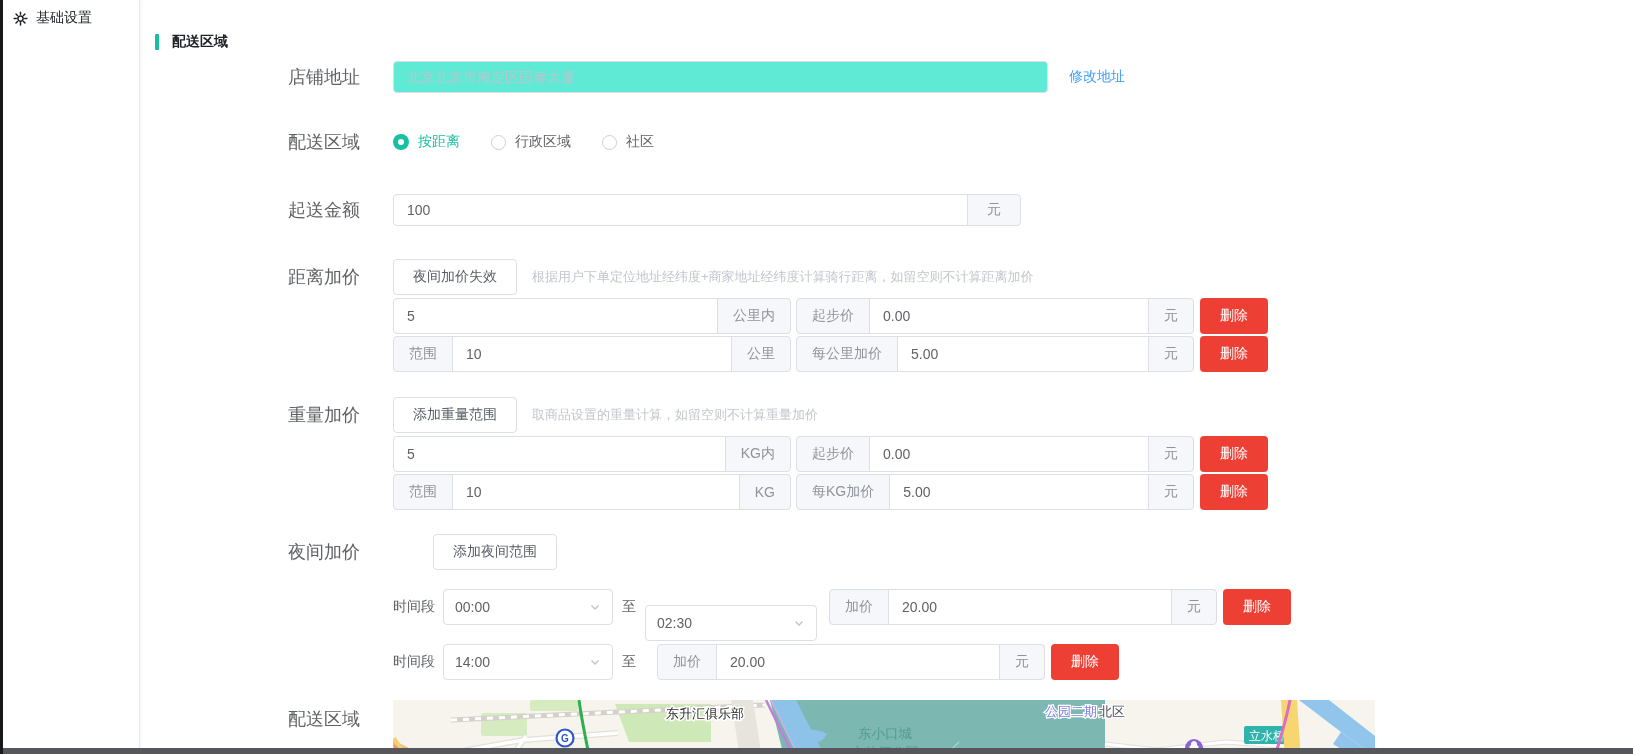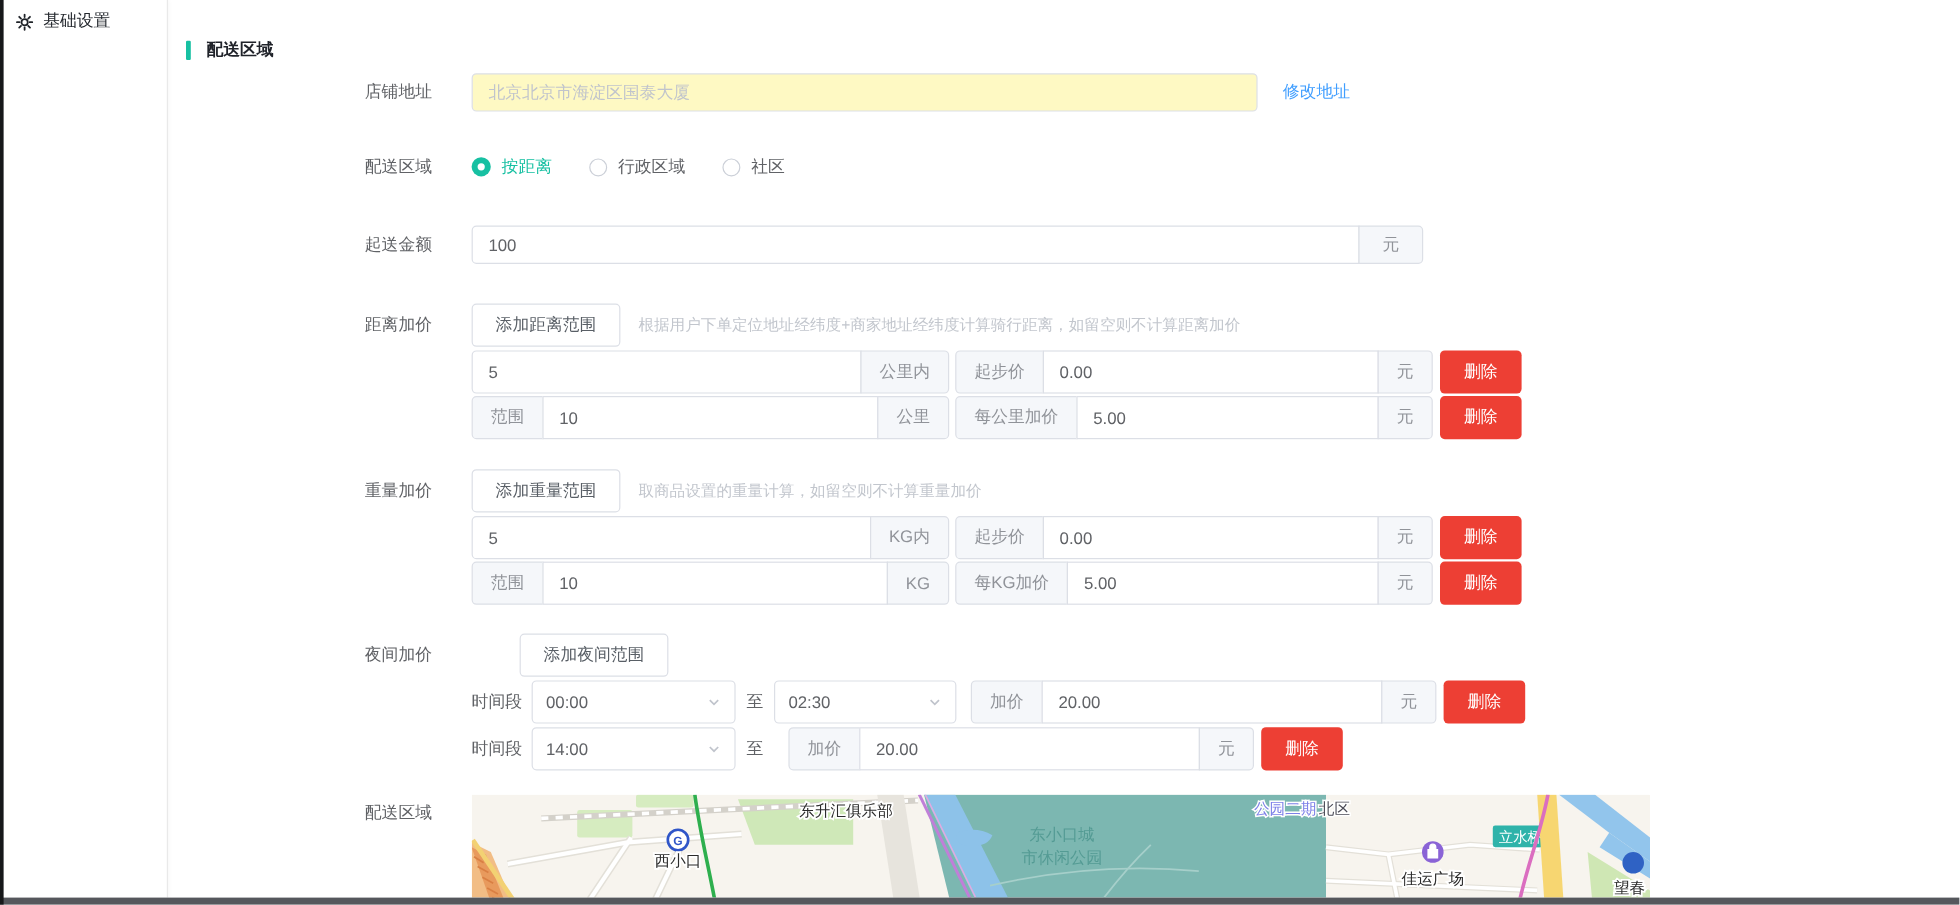--- a/index.html
+++ b/index.html
@@ -17,24 +17,24 @@
     border-right:1px solid #e9e9e9; box-shadow:1px 0 4px rgba(0,0,0,.05); z-index:5; }
   .side-item { display:flex; align-items:center; gap:8px; padding:9px 10px; font-size:14px; color:#23272d; cursor:pointer; }
 
   
   .main { position:absolute; left:141px; top:0; right:0; bottom:6px; padding:33px 0 0 14px; overflow:hidden;border-radius:15px; }
   .section-title { display:flex; align-items:center; gap:13px; }
   .section-title .bar { width:4px; height:16px; background:#17c0a2; border-radius:1px; }
   .section-title .txt { font-weight:bold; font-size:14px; color:#20232a; }
 
   .frow { display:flex; align-items:center; }
-  .label-col { width:238px; padding-right:33px; flex:none; text-align:right; color:#606266; font-size:14px; }
-
-  
-  .ibox { border:1px solid #dcdfe6; border-radius:4px; background:#fef9c3; display:flex; align-items:center; }
+  .label-col { width:238px; padding-right:33px; flex:none; text-align:right; color:#606266; font-size:18px; }
+
+  
+  .ibox { border:1px solid #dcdfe6; border-radius:4px; background:#5eead4; display:flex; align-items:center; }
   .ibox input { border:none; outline:none; background:transparent; width:100%; height:100%;
     padding:0 13px; font-size:14px; color:#606266; font-family:inherit; }
   .ibox input::placeholder { color:#c0c4cc; }
   .h32 { height:32px; } .h36 { height:36px; }
 
   .grp { display:flex; align-items:stretch; }
   .grp > * { margin-left:-1px; }
   .grp > *:first-child { margin-left:0; border-radius:4px 0 0 4px; }
   .grp > *:last-child { border-radius:0 4px 4px 0; }
   .grp > *:only-child { border-radius:4px; }
@@ -114,31 +114,31 @@
       <span class="rlabel">行政区域</span>
     </div>
     <div class="radio off">
       <span class="rdot"></span>
       <span class="rlabel">社区</span>
     </div>
   </div>
 
   <div class="frow" style="margin-top:40px;">
     <div class="label-col">起送金额</div>
-    <div class="grp h32" style="width:793px;">
+    <div class="grp h32" style="width:628px;">
       <div class="afield">
         <input type="text" value="100" style="">
       </div>
       <div class="addon" style="width:54px;justify-content:center;">元</div>
     </div>
   </div>
 
   <div class="frow" style="margin-top:33px;">
     <div class="label-col">距离加价</div>
-    <button class="btn">添加距离范围</button>
+    <button class="btn">夜间加价失效</button>
     <span class="hint">根据用户下单定位地址经纬度+商家地址经纬度计算骑行距离，如留空则不计算距离加价</span>
   </div>
 
   <div class="frow" style="margin-top:3px;">
     <div class="label-col"></div>
     <div class="grp h36" style="width:398px;">
       <div class="afield">
         <input type="text" value="5" style="">
       </div>
       <div class="addon">公里内</div>
@@ -225,21 +225,21 @@
     <span class="inline-lbl" style="margin-right:8px;">时间段</span>
     <div class="sel" style="width:170px;">
       <span>00:00</span>
       <span class="chev">
         <svg width="12" height="12" viewBox="0 0 12 12" fill="none" stroke="#c0c4cc" stroke-width="1.4">
             <path d="M2.5 4.5L6 8l3.5-3.5"></path>
           </svg>
       </span>
     </div>
     <span class="inline-lbl" style="margin:0 9px;">至</span>
-    <div class="sel" style="width:152px;">
+    <div class="sel" style="width:172px;margin-top:32px;">
       <span>02:30</span>
       <span class="chev">
         <svg width="12" height="12" viewBox="0 0 12 12" fill="none" stroke="#c0c4cc" stroke-width="1.4">
             <path d="M2.5 4.5L6 8l3.5-3.5"></path>
           </svg>
       </span>
     </div>
     <div class="grp h36" style="width:388px;margin-left:12px;">
       <div class="addon">加价</div>
       <div class="afield">

